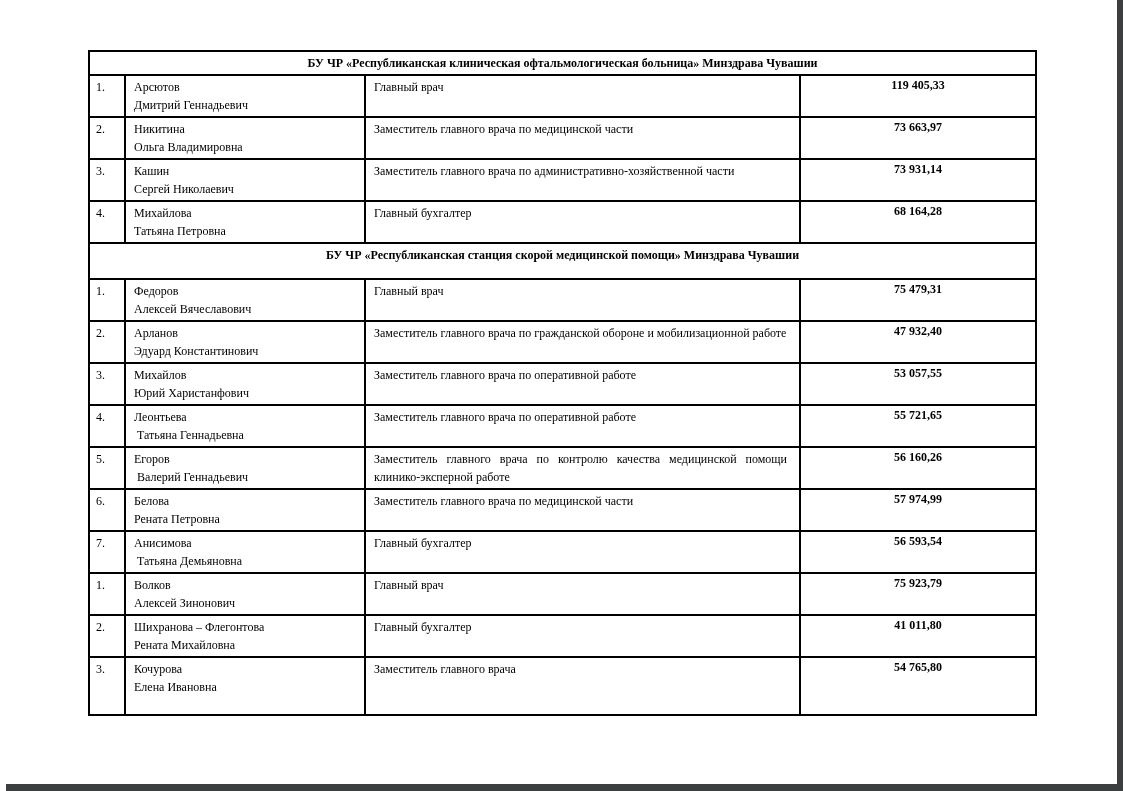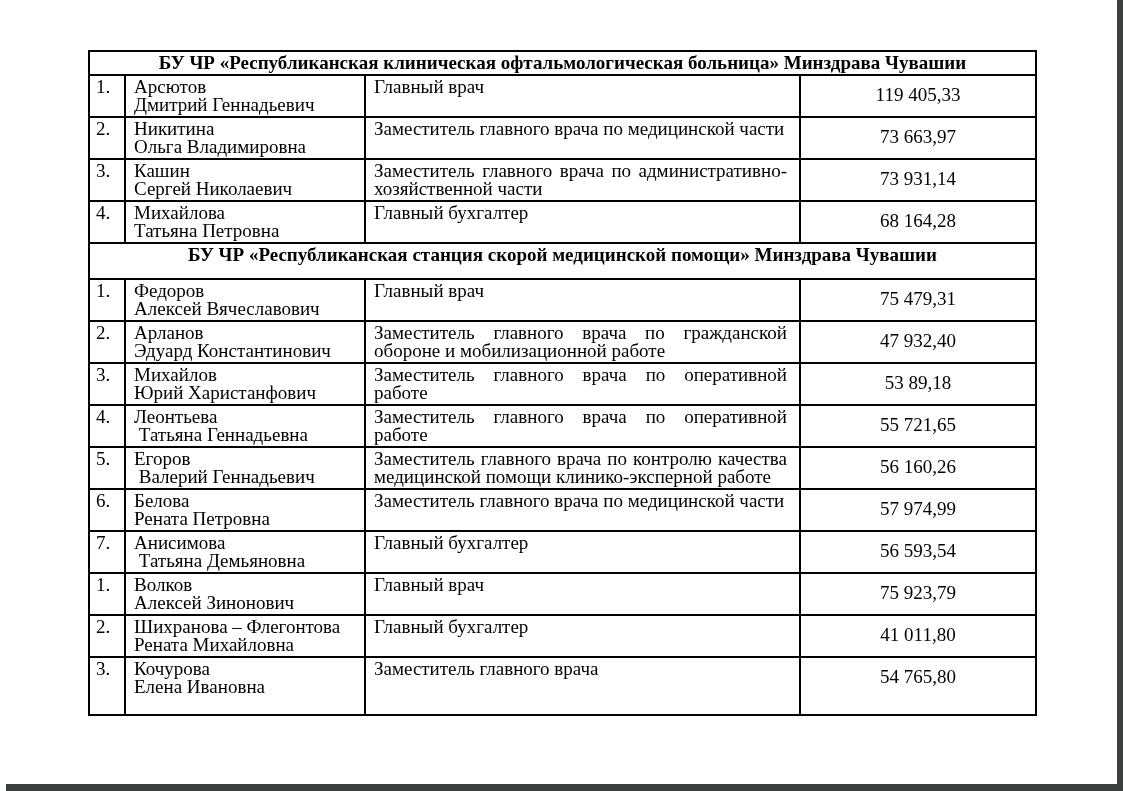--- a/index.html
+++ b/index.html
@@ -34,21 +34,21 @@
     background: #3b3f3f;
   }
 
   table.staff {
     position: absolute;
     left: 88px;
     top: 50px;
     width: 947px;
     border-collapse: collapse;
     table-layout: fixed;
-    font-size: 19px;
+    font-size: 12px;
     line-height: 18px;
   }
 
   table.staff td {
     border: 2px solid #000000;
     vertical-align: top;
     overflow: hidden;
   }
 
   td.section-title-cell {
@@ -72,21 +72,22 @@
     white-space: pre-line;
   }
   td.col-pos {
     padding: 2px 12px 2px 8px;
     text-align: justify;
     border-radius: 11px;
   }
   td.col-sal {
     vertical-align: middle;
     text-align: center;
-    padding: 10px 4px;
+    padding: 0 4px;
+    font-weight: bold;
   }
 
   tbody.section:nth-of-type(3) tr.data-row:last-child { height: 58px; }
 </style>
 </head>
 <body>
 
 <div class="page">
   <table class="staff">
     <colgroup>
@@ -145,21 +146,21 @@
           <td class="col-name">Арланов
 Эдуард Константинович</td>
           <td class="col-pos">Заместитель главного врача по гражданской обороне и мобилизационной работе</td>
           <td class="col-sal">47 932,40</td>
         </tr>
         <tr class="data-row">
           <td class="col-num">3.</td>
           <td class="col-name">Михайлов
 Юрий Харистанфович</td>
           <td class="col-pos">Заместитель главного врача по оперативной работе</td>
-          <td class="col-sal">53 89,18</td>
+          <td class="col-sal">53 057,55</td>
         </tr>
         <tr class="data-row">
           <td class="col-num">4.</td>
           <td class="col-name">Леонтьева
 &nbsp;Татьяна Геннадьевна</td>
           <td class="col-pos">Заместитель главного врача по оперативной работе</td>
           <td class="col-sal">55 721,65</td>
         </tr>
         <tr class="data-row">
           <td class="col-num">5.</td>

